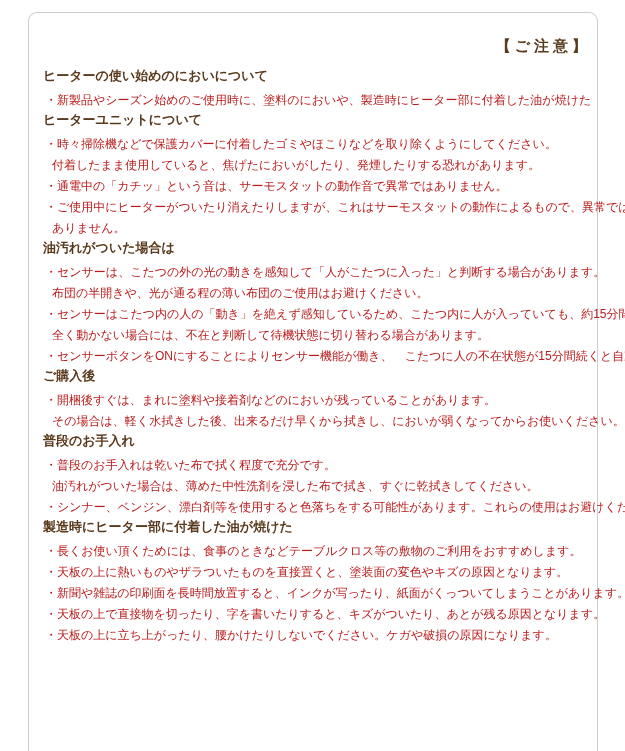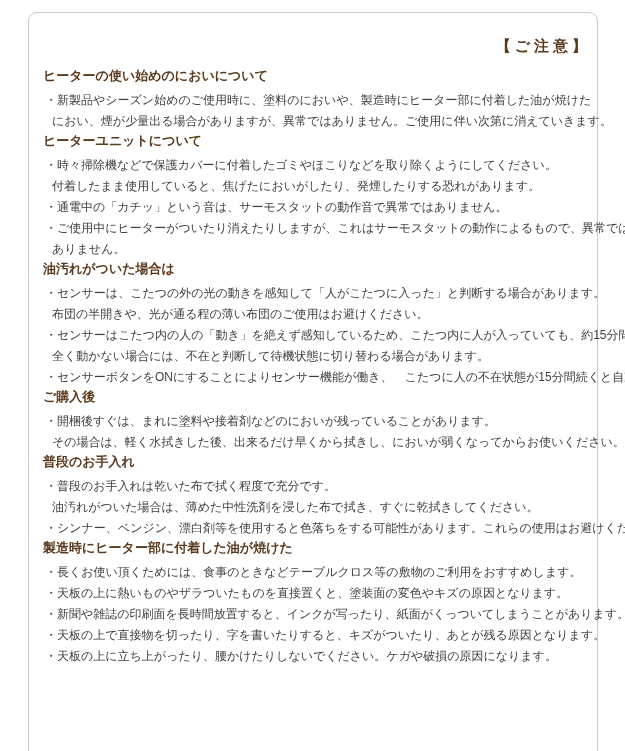--- a/index.html
+++ b/index.html
@@ -34,42 +34,41 @@
   }
   .sec { padding-left: 4px; }
   .sec-h {
     margin: 0 0 6px 0;
     font-size: 13px;
     line-height: 17px;
     font-weight: bold;
     color: #5a3a1d;
   }
   .item {
-    color: #404040;
+    color: #b91c1c;
     font-size: 12px;
     padding-left: 2px;
   }
   .line {
     line-height: 21px;
     white-space: pre;           
   }
   .cont { padding-left: 7px; }  
 </style>
 </head>
 <body>
 
 <div class="notes-box">
 
   <h1 class="page-title">【ご注意】</h1>
 
   <section class="sec">
     <h2 class="sec-h">ヒーターの使い始めのにおいについて</h2>
     <div class="item">
       <div class="line">・新製品やシーズン始めのご使用時に、塗料のにおいや、製造時にヒーター部に付着した油が焼けた</div>
-      <div class="line cont">におい、煙が少量出る場合がありますが、異常ではありません。ご使用に伴い次第に消えていきます。</div>
     </div>
   </section>
 
   <section class="sec">
     <h2 class="sec-h">ヒーターユニットについて</h2>
     <div class="item">
       <div class="line">・時々掃除機などで保護カバーに付着したゴミやほこりなどを取り除くようにしてください。</div>
       <div class="line cont">付着したまま使用していると、焦げたにおいがしたり、発煙したりする恐れがあります。</div>
     </div>
     <div class="item">

